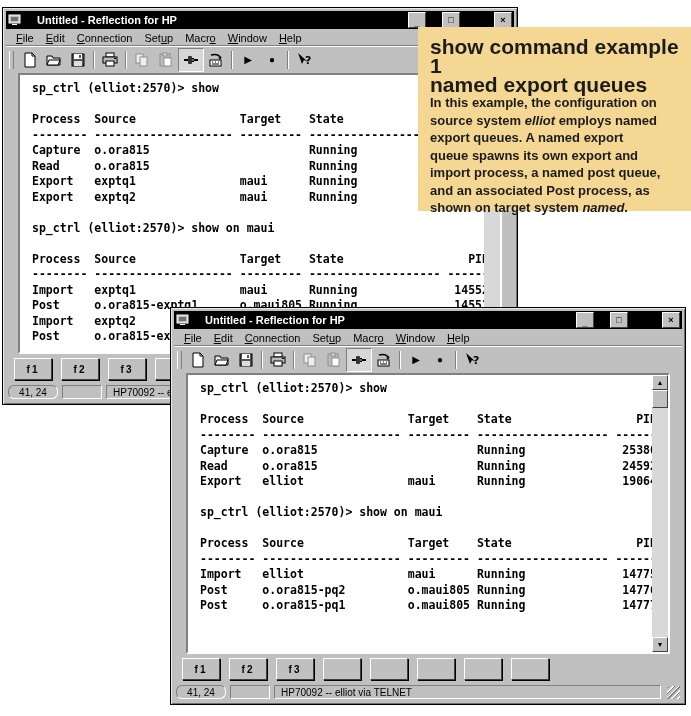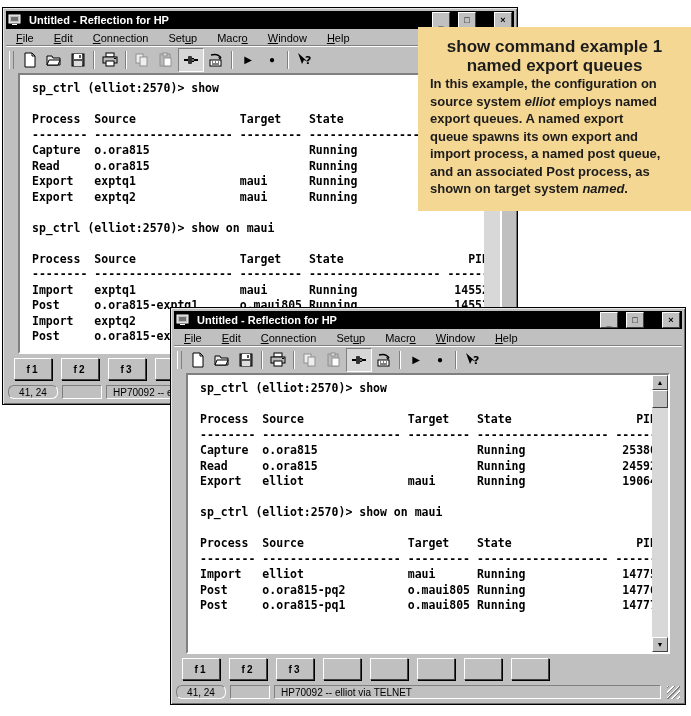--- a/index.html
+++ b/index.html
@@ -5,30 +5,30 @@
   html,body{margin:0;padding:0;background:#fff;}
   #canvas{position:relative;width:691px;height:716px;background:#fff;overflow:hidden;
           font-family:"Liberation Sans",sans-serif;}
 
   
   .window{position:absolute;width:516px;height:398px;background:#c0c0c0;
           border:1px solid #000;
           box-shadow:inset 1px 1px 0 #e8e8e8, inset -1px -1px 0 #707070;
           padding:3px;box-sizing:border-box;display:flex;flex-direction:column;}
   .titlebar{height:18px;background:#000;color:#fff;display:flex;align-items:center;
-            gap:8px;padding:0 2px;flex:0 0 auto;}
+            gap:16px;padding:0 2px;flex:0 0 auto;}
   .titlebar .title{flex:1;font-size:11px;font-weight:bold;white-space:nowrap;overflow:hidden;}
   .tb-btn{width:16px;height:14px;background:#c0c0c0;border:1px solid;
           border-color:#fff #404040 #404040 #fff;box-shadow:1px 1px 0 #000 inset 0 0;
           font-size:9px;font-weight:bold;color:#000;display:flex;align-items:center;
           justify-content:center;line-height:1;}
   .tb-btn.min span{position:relative;top:3px;}
   .btn-gap{width:2px;}
 
-  .menubar{height:17px;display:flex;align-items:center;padding:0 4px;gap:8px;
+  .menubar{height:17px;display:flex;align-items:center;padding:0 4px;gap:0;
            font-size:11px;color:#000;flex:0 0 auto;}
   .menu-item{padding:1px 6px;white-space:nowrap;}
   .menu-item u{text-decoration:underline;}
 
   .toolbar{height:25px;display:flex;align-items:center;padding:0 2px;flex:0 0 auto;
            border-top:1px solid #fff;box-shadow:0 -1px 0 #808080;}
   .tb-grip{width:3px;height:18px;border-left:1px solid #fff;border-right:1px solid #808080;
            margin:0 4px 0 1px;}
   .tool{width:24px;height:22px;display:flex;align-items:center;justify-content:center;}
   .tool.pressed{border:1px solid;border-color:#808080 #fff #fff #808080;background:#d7d7d7;}
@@ -64,21 +64,21 @@
          box-sizing:border-box;white-space:nowrap;overflow:hidden;}
   .panel.pos{width:50px;justify-content:center;border-radius:6px;}
   .panel.mid{width:40px;}
   .panel.session{flex:1;}
   .grip{width:13px;height:13px;margin-left:2px;
         background:repeating-linear-gradient(135deg,#fff 0 1px,#808080 1px 2px,#c0c0c0 2px 4px);}
 
   
   .callout{position:absolute;background:#f5d794;color:#1c1c1c;padding:10px 12px;
            box-sizing:border-box;}
-  .callout .co-title{font-size:17px;font-weight:bold;line-height:19px;white-space:pre-line;text-align:center;}
+  .callout .co-title{font-size:21px;font-weight:bold;line-height:19px;white-space:pre-line;}
   .callout .co-body{font-size:13px;font-weight:bold;line-height:17.5px;
                     white-space:pre-line;}
   .callout .co-body i{}
 
   svg{display:block;}
 </style>
 </head>
 <body>
 
 <div id="canvas">

